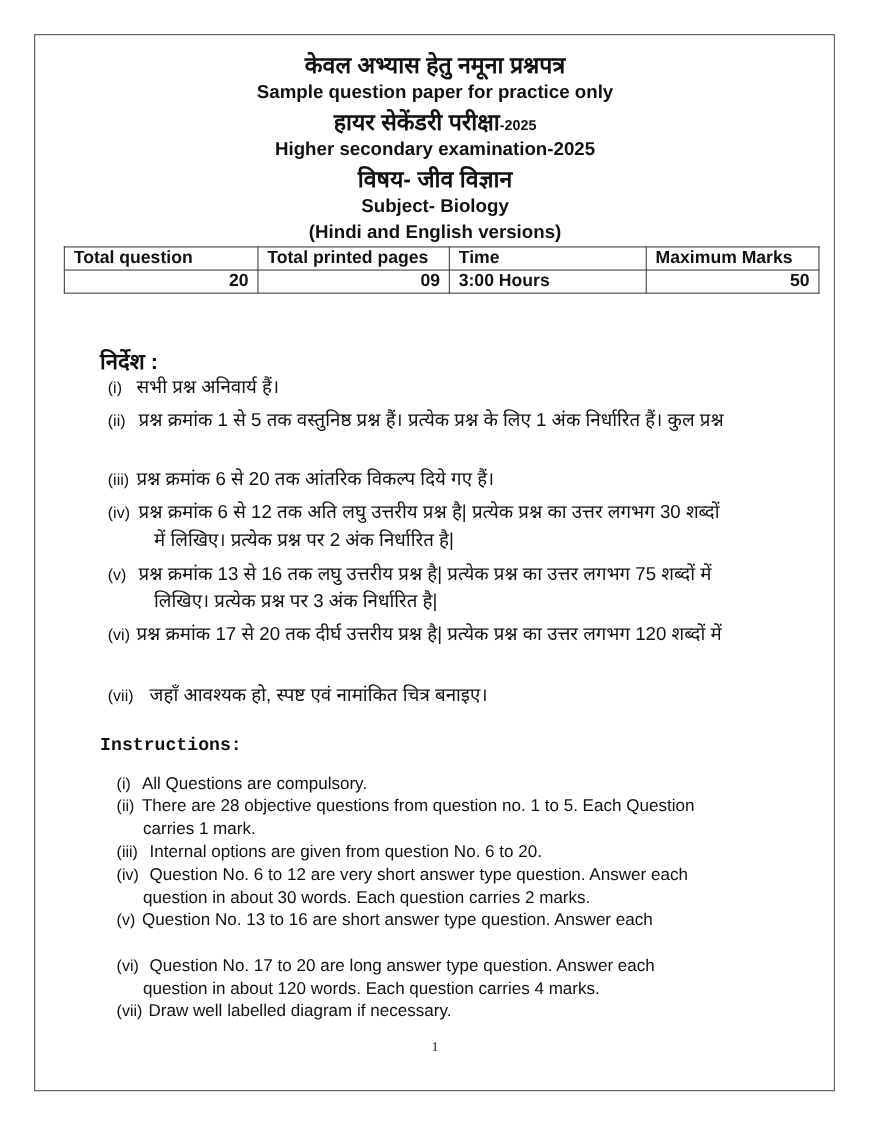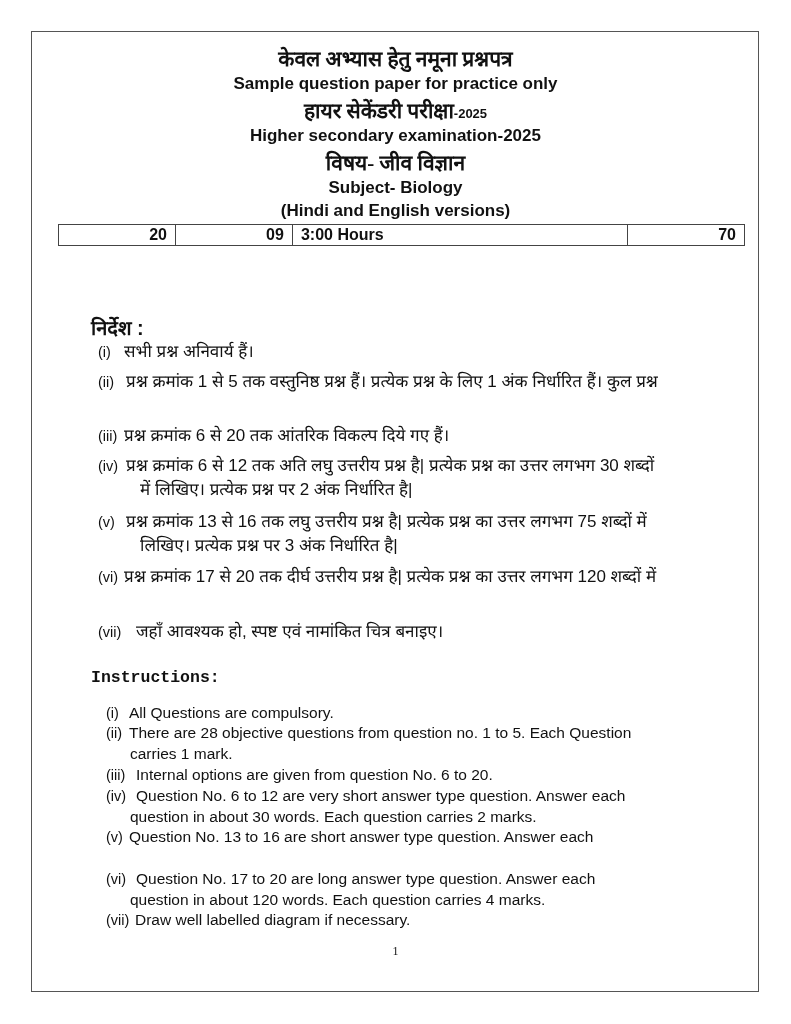--- a/index.html
+++ b/index.html
@@ -1,19 +1,19 @@
 <!DOCTYPE html>
 <html><head>
 <meta charset="utf-8">
 <style>
   html, body { margin: 0; padding: 0; background: #ffffff; }
   body { width: 791px; height: 1024px; position: relative; overflow: hidden; font-family: "Liberation Sans", sans-serif; color: #111; }
   .frame { position: absolute; left: 31px; top: 31px; width: 728px; height: 961px; border: 1.5px solid #555; box-sizing: border-box; }
   .hdr { position: absolute; left: 0; width: 791px; text-align: center; font-weight: bold; white-space: nowrap; }
-  .hi { font-size: 21px; font-family: Liberation Serif, serif; }
+  .hi { font-size: 21px; }
   .en { font-size: 17px; }
   .sm { font-size: 13px; }
   table.meta { position: absolute; left: 58px; top: 224px; width: 687px; border-collapse: collapse; font-family: "Liberation Sans", sans-serif; font-weight: bold; font-size: 16px; }
   table.meta td { border: 1px solid #444; padding: 1px 8px; vertical-align: top; line-height: 18px; }
   table.meta td.c { text-align: right; }
   table.meta td.l { text-align: left; }
   .sec-title { position: absolute; left: 91px; font-weight: bold; }
   .hindi-title { top: 314px; font-size: 20px; }
   .en-title { top: 668px; font-size: 16.5px; font-family: Liberation Mono, monospace; }
   .hitem { position: absolute; left: 98px; width: 660px; font-size: 17px; line-height: 24px; }
@@ -33,25 +33,31 @@
 <div class="hdr hi" style="top:44px">केवल अभ्यास हेतु नमूना प्रश्नपत्र</div>
 <div class="hdr en" style="top:74px">Sample question paper for practice only</div>
 <div class="hdr" style="top:96px"><span class="hi">हायर सेकेंडरी परीक्षा</span><span class="sm">-2025</span></div>
 <div class="hdr en" style="top:126px">Higher secondary examination-2025</div>
 <div class="hdr hi" style="top:148px">विषय- जीव विज्ञान</div>
 <div class="hdr en" style="top:178px">Subject- Biology</div>
 <div class="hdr en" style="top:201px">(Hindi and English versions)</div>
 
 <table class="meta">
   <tbody>
+      <tr>
+    <td class="l" style="width:159px">Total question</td>
+    <td class="l" style="width:157px">Total printed pages</td>
+    <td class="l" style="width:162px">Time</td>
+    <td class="l">Maximum Marks</td>
+  </tr>
   <tr>
     <td class="c">20</td>
     <td class="c">09</td>
     <td class="l">3:00 Hours</td>
-    <td class="c">70</td>
+    <td class="c">50</td>
   </tr>
 </tbody>
   </table>
 
 <div class="sec-title hindi-title">निर्देश :</div>
 
 <div class="hitem" style="top:340px">
   <span class="num" style="width:26px">(i)</span><span>सभी प्रश्न अनिवार्य हैं।</span>
 </div>
 <div class="hitem" style="top:370px">

